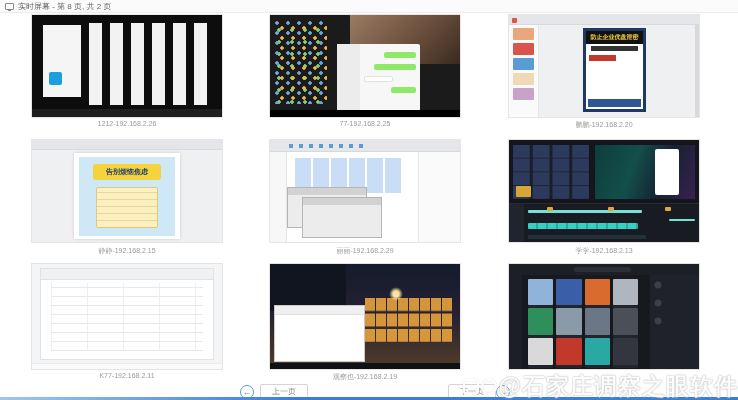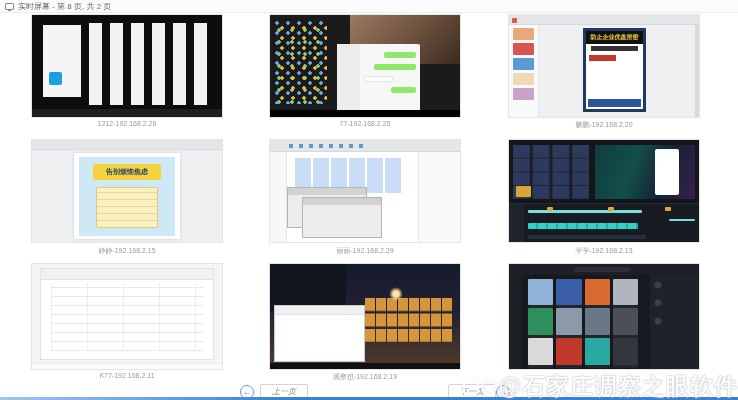--- a/index.html
+++ b/index.html
@@ -103,21 +103,21 @@
   
   .nav-circle {
     position:absolute; width:14px; height:14px; border-radius:50%;
     border:1px solid #5b9bd5; color:#5b9bd5; background:#fff;
     display:flex; align-items:center; justify-content:center;
     font-size:9px; line-height:1; cursor:pointer;
   }
   .pager-btn {
     position:absolute; height:15px; padding:0 11px; background:#fff;
     border:1px solid #d4d4d4; border-radius:2px; font-size:8px; color:#888;
-    display:flex; align-items:center; cursor:pointer; white-space:nowrap;font-style:italic;
+    display:flex; align-items:center; cursor:pointer; white-space:nowrap;
   }
   .bottom-strip { position:absolute; left:0; right:0; bottom:0; height:3px;
     background:linear-gradient(90deg,#9ec7ee,#3b7fd4 40%,#3b7fd4); }
 
   
   .watermark {
     position:absolute; right:0; bottom:-2px; z-index:50;
     display:flex; align-items:center; gap:2px; white-space:nowrap;
     font-size:23px; font-weight:bold; letter-spacing:1px;
     color:rgba(255,255,255,0.95);

